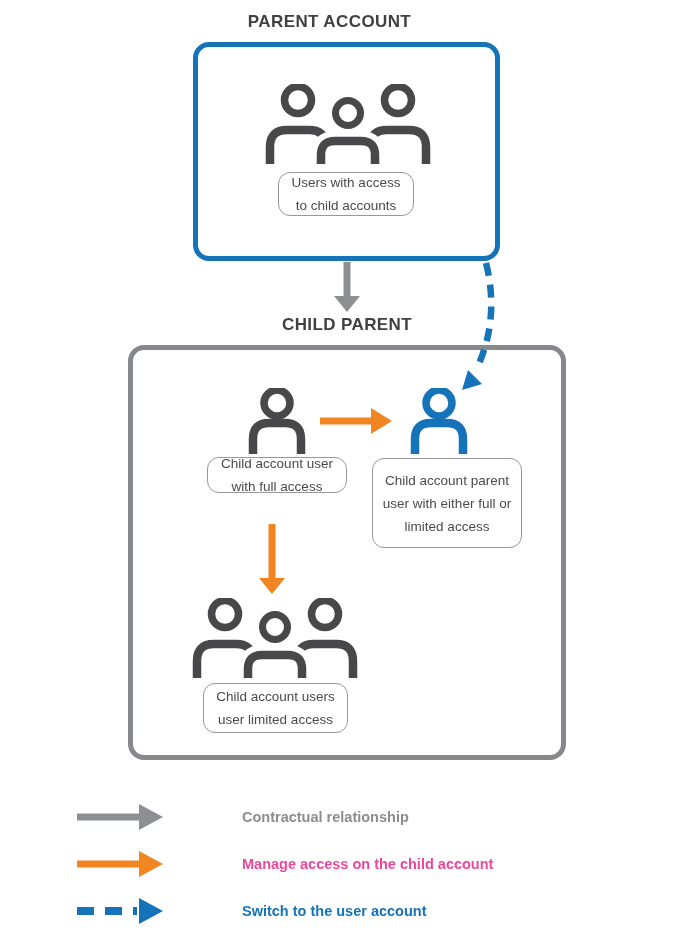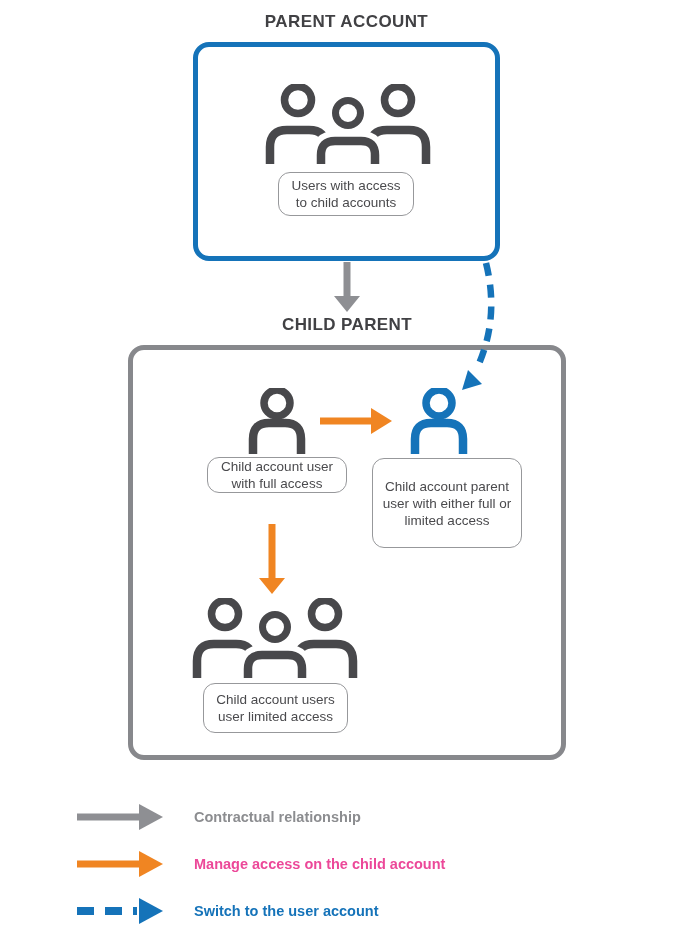--- a/index.html
+++ b/index.html
@@ -13,40 +13,40 @@
     text-align:center;
   }
   .outline-box{
     box-sizing:border-box;border-radius:16px;background:#ffffff;
   }
   .parent-box{border:5px solid #1573b9;}
   .child-box{border:5px solid #87888c;}
   .pill{
     box-sizing:border-box;border:1.5px solid #97989b;border-radius:12px;background:#ffffff;
     display:flex;align-items:center;justify-content:center;text-align:center;
-    font-size:13.5px;line-height:17px;color:#4a4a4d;padding:4px 8px;
+    font-size:13.5px;line-height:23px;color:#4a4a4d;padding:4px 8px;
   }
   svg{display:block;}
   .stroke-dark{stroke:#48484b;}
   .stroke-blue{stroke:#1573b9;}
   .fill-gray{fill:#8e8f93;}
   .fill-orange{fill:#f08522;}
   .fill-blue{fill:#1573b9;}
-  .legend-row{display:flex;align-items:center;position:absolute;left:77px;height:28px;}
+  .legend-row{display:flex;align-items:center;position:absolute;left:77px;height:28px;gap:48px;}
   .legend-label{font-size:14.5px;font-weight:bold;margin-left:31px;white-space:nowrap;}
   .legend-label.gray{color:#8c8d90;}
   .legend-label.orange{color:#ec4899;}
   .legend-label.blue{color:#1573b9;}
 </style>
 </head>
 <body>
 
 <div class="canvas">
 
-  <div class="abs section-title" style="left:193px;top:12px;width:307px;">PARENT ACCOUNT</div>
+  <div class="abs section-title" style="left:176px;top:12px;width:307px;">PARENT ACCOUNT</div>
 
   <div class="abs outline-box parent-box" style="left:193px;top:42px;width:307px;height:219px;"></div>
 
   <svg class="abs" style="left:258px;top:84px;" width="180" height="80" viewBox="0 0 180 80">
     <g fill="none" class="stroke-dark" stroke="#48484b">
       <circle cx="40" cy="16" r="13.5" stroke-width="7.5"></circle>
       <path d="M12,80 V63 Q12,46 29,46 H51 Q68,46 68,63 V80" stroke-width="8.5"></path>
       <circle cx="140" cy="16" r="13.5" stroke-width="7.5"></circle>
       <path d="M112,80 V63 Q112,46 129,46 H151 Q168,46 168,63 V80" stroke-width="8.5"></path>
     </g>

